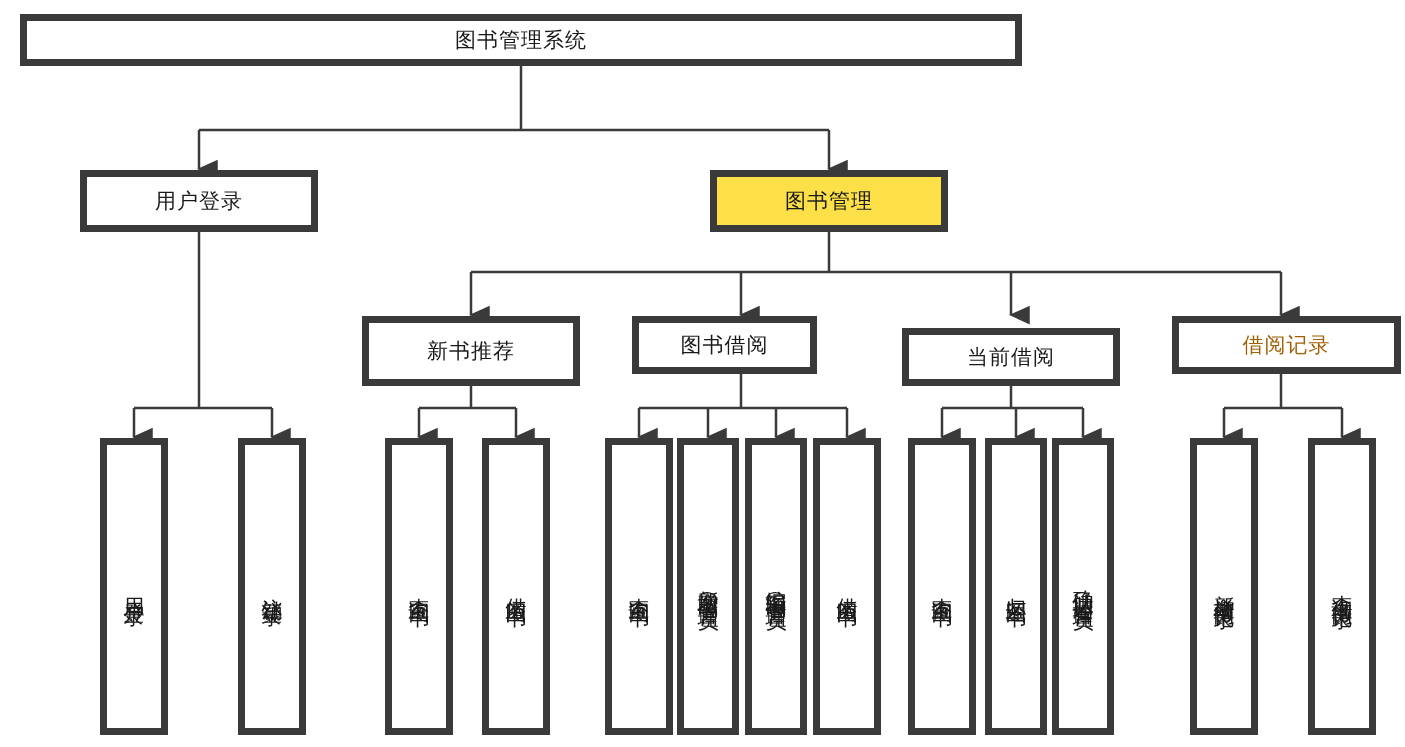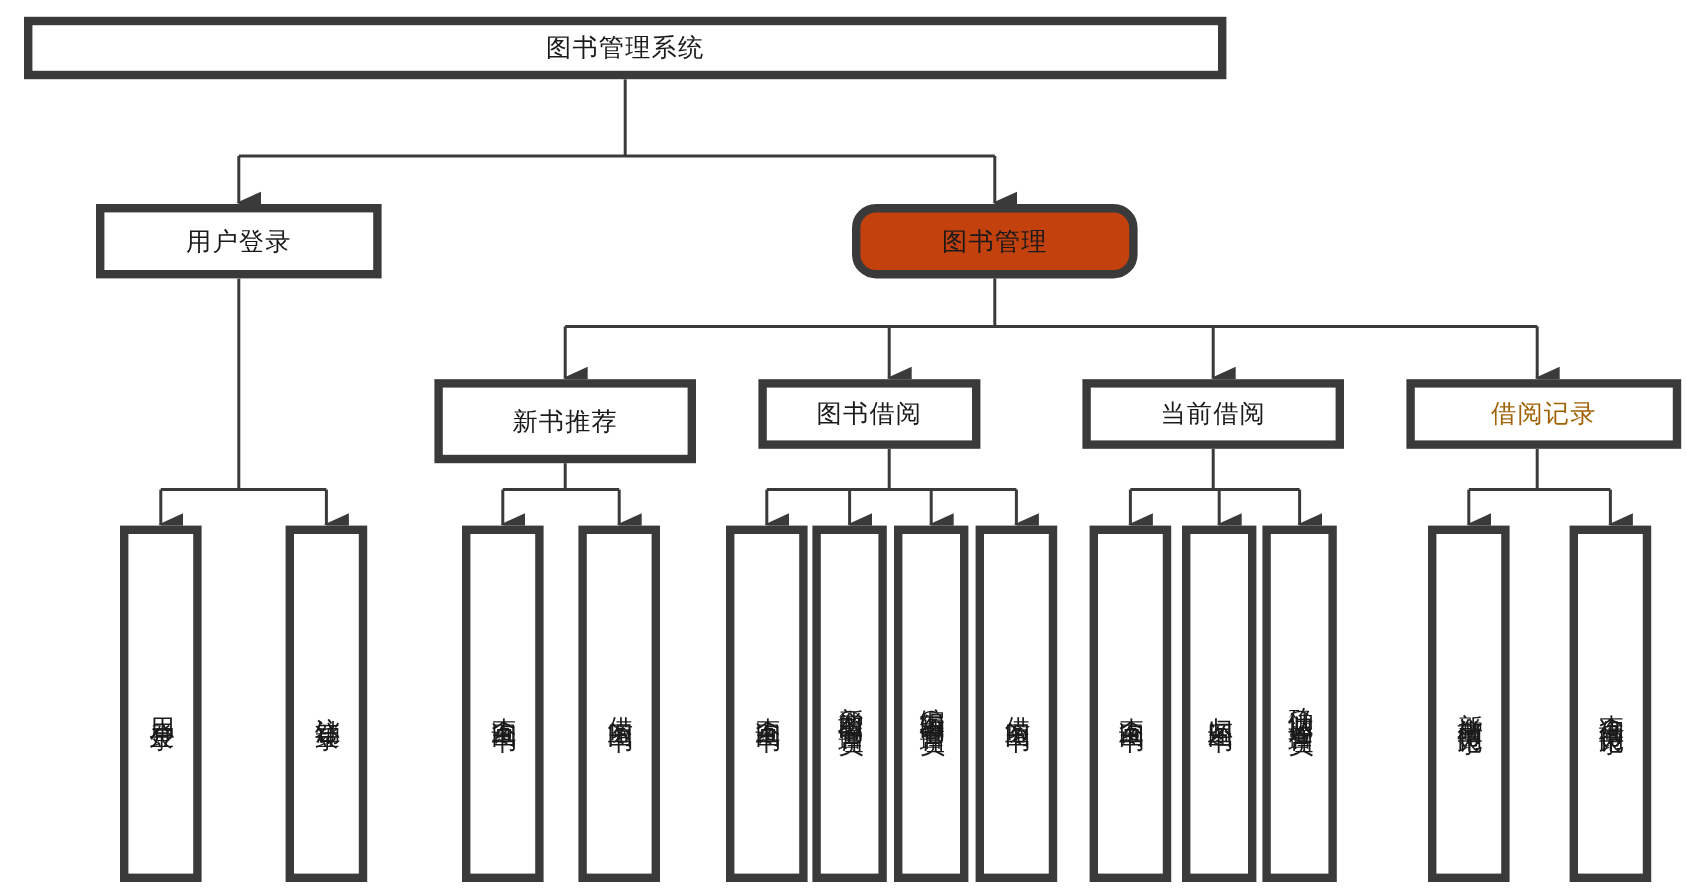--- a/index.html
+++ b/index.html
@@ -66,30 +66,30 @@
       </g>
   </svg>
 
   <div id="nodes">
       <div class="node h" style="left: 20px; top: 14px; width: 1002px; height: 52px; border-color: rgb(58, 58, 58); background: rgb(255, 255, 255); color: rgb(26, 26, 26);">
         <span>图书管理系统</span>
       </div>
       <div class="node h" style="left: 80px; top: 170px; width: 238px; height: 62px; border-color: rgb(58, 58, 58); background: rgb(255, 255, 255); color: rgb(26, 26, 26);">
         <span>用户登录</span>
       </div>
-      <div class="node h" style="left: 710px; top: 170px; width: 238px; height: 62px; border-color: rgb(58, 58, 58); background: #c2410c; color: rgb(26, 26, 26); border-radius: 20px;">
+      <div class="node h" style="left: 710px; top: 170px; width: 238px; height: 62px; border-color: rgb(58, 58, 58); background: #fde047; color: rgb(26, 26, 26);">
         <span>图书管理</span>
       </div>
       <div class="node h" style="left: 362px; top: 316px; width: 218px; height: 70px; border-color: rgb(58, 58, 58); background: rgb(255, 255, 255); color: rgb(26, 26, 26);">
         <span>新书推荐</span>
       </div>
       <div class="node h" style="left: 632px; top: 316px; width: 185px; height: 58px; border-color: rgb(58, 58, 58); background: rgb(255, 255, 255); color: rgb(26, 26, 26);">
         <span>图书借阅</span>
       </div>
-      <div class="node h" style="left: 902px; top: 316px; width: 218px; height: 58px; border-color: rgb(58, 58, 58); background: rgb(255, 255, 255); color: rgb(26, 26, 26);">
+      <div class="node h" style="left: 902px; top: 328px; width: 218px; height: 58px; border-color: rgb(58, 58, 58); background: rgb(255, 255, 255); color: rgb(26, 26, 26);">
         <span>当前借阅</span>
       </div>
       <div class="node h" style="left: 1172px; top: 316px; width: 229px; height: 58px; border-color: rgb(58, 58, 58); background: rgb(255, 255, 255); color: #a16207;">
         <span>借阅记录</span>
       </div>
       <div class="node v" style="left: 100px; top: 438px; width: 68px; height: 297px; border-color: rgb(58, 58, 58); background: rgb(255, 255, 255); color: rgb(26, 26, 26);">
         <span class="vtxt">用户登录</span>
       </div>
       <div class="node v" style="left: 238px; top: 438px; width: 68px; height: 297px; border-color: rgb(58, 58, 58); background: rgb(255, 255, 255); color: rgb(26, 26, 26);">
         <span class="vtxt">注销登录</span>

